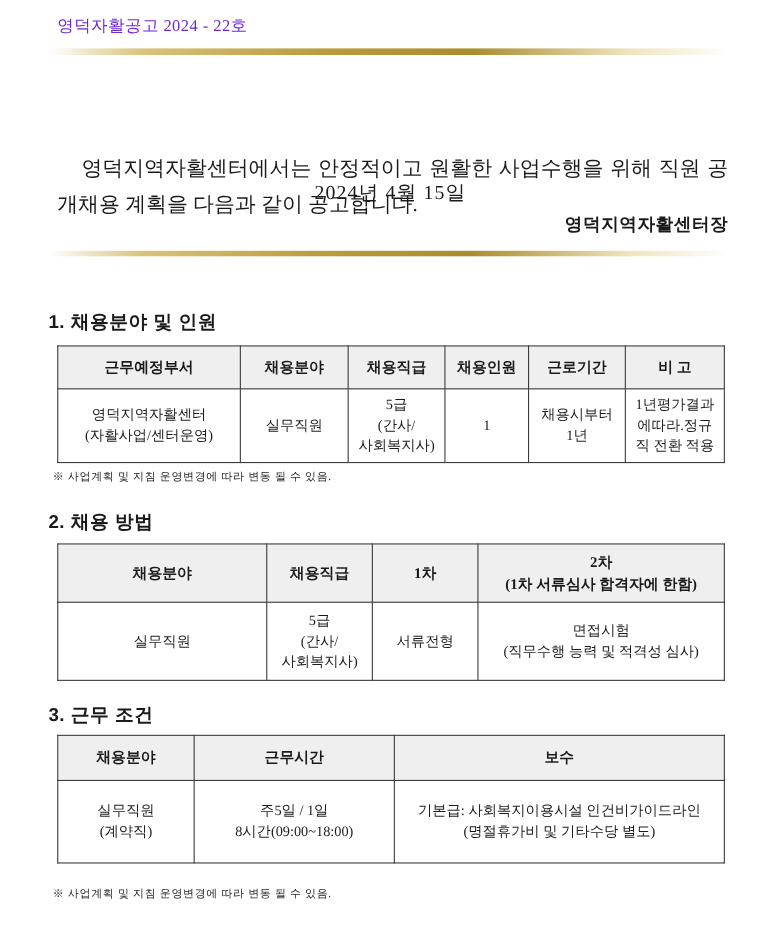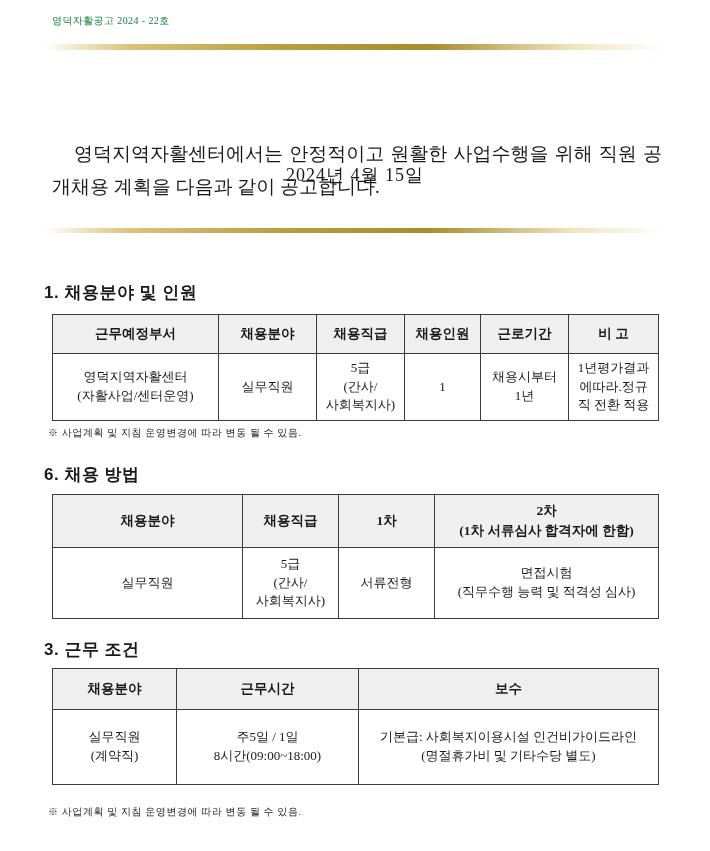--- a/index.html
+++ b/index.html
@@ -19,23 +19,23 @@
     position: relative;
     width: 710px;
     height: 851px;
     padding: 0;
     box-sizing: border-box;
   }
   .doc-number {
     position: absolute;
     top: 14px;
     left: 52px;
-    font-size: 10px;
+    font-size: 15px;
     letter-spacing: 0.4px;
-    color: #15803d;
+    color: #6d28d9;
   }
 
   
   .rule {
     position: absolute;
     left: 44px;
     width: 620px;
     height: 6px;
     background: linear-gradient(to right, #ffffff 0%, #d9c27a 14%, #b99c3e 40%, #a98c2e 62%, #efe4bd 85%, #ffffff 100%);
   }
@@ -161,20 +161,21 @@
 
   <div class="doc-number">영덕자활공고 2024 - 22호</div>
 
   <div class="rule rule-top"></div>
 
 
   <div class="para">영덕지역자활센터에서는 안정적이고 원활한 사업수행을 위해 직원 공개채용 계획을 다음과 같이 공고합니다.</div>
 
   <div class="date-line">2024년  4월   15일</div>
 
+  <div class="signature">영덕지역자활센터장</div>
 
   <div class="rule rule-bottom"></div>
 
   <div class="section-heading h1">1. 채용분야 및 인원</div>
 
   <table id="table-recruit-field">
     <colgroup>
       <col style="width:166px">
       <col style="width:98px">
       <col style="width:88px">
@@ -205,21 +206,21 @@
 1년</td>
         <td class="cell-multiline">1년평가결과
 에따라.정규
 직 전환 적용</td>
       </tr>
     </tbody>
   </table>
 
   <div class="note note-1">※ 사업계획 및 지침 운영변경에 따라 변동 될 수 있음.</div>
 
-  <div class="section-heading h2">6. 채용 방법</div>
+  <div class="section-heading h2">2. 채용 방법</div>
 
   <table id="table-recruit-method">
     <colgroup>
       <col style="width:190px">
       <col style="width:96px">
       <col style="width:96px">
       <col style="width:224px">
     </colgroup>
     <thead>
       <tr>

